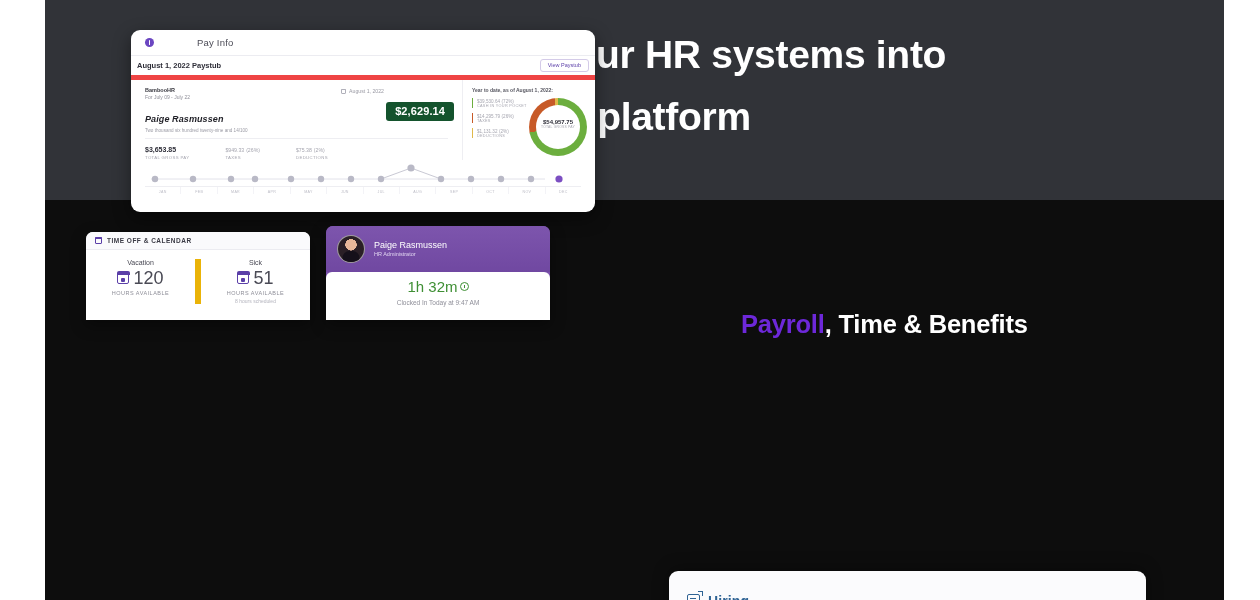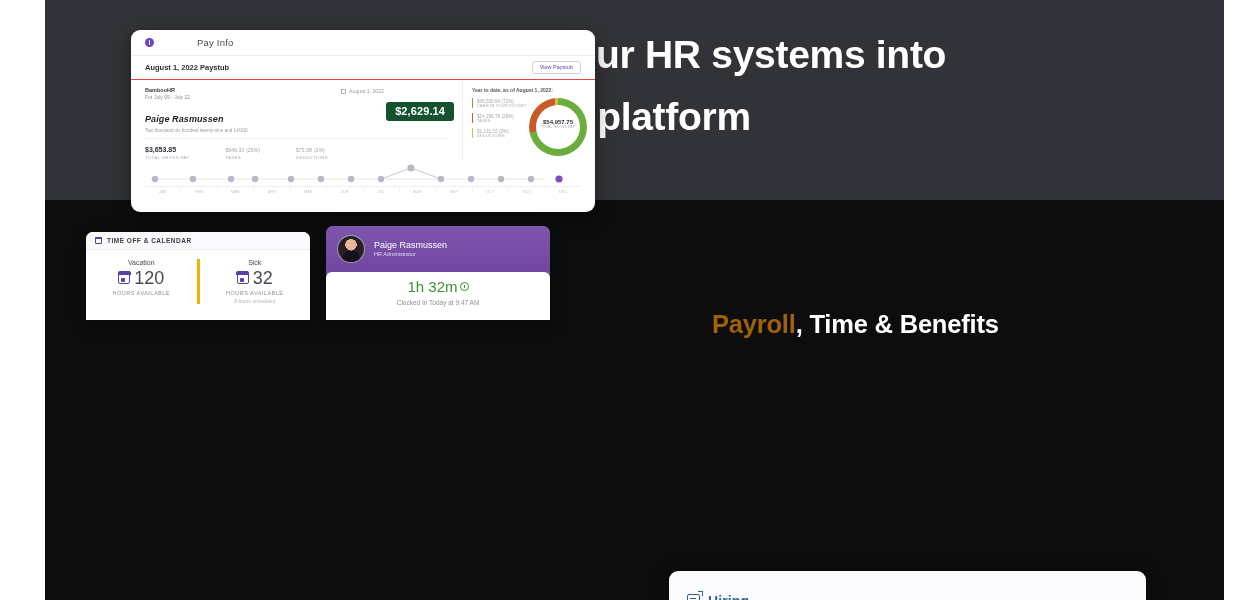--- a/index.html
+++ b/index.html
@@ -52,21 +52,21 @@
     display: inline-block; position: relative;
   }
   .pi-dot::after {
     content: ""; position: absolute; left: 3.7px; top: 2px;
     width: 1.6px; height: 5px; background: #fff; border-radius: 1px;
   }
   .pi-title { font-size: 9.5px; color: #4c4c57; letter-spacing: .2px; padding-left: 37px; }
 
   .payinfo-sub {
     height: 24px; display: flex; align-items: center; justify-content: space-between;
-    padding: 0 14px; border-bottom: 1px solid #ef4444;
+    padding: 0 6px; border-bottom: 5px solid #ef4444;
   }
   .pi-stub-title { font-size: 7.5px; font-weight: 700; color: #2e2e38; }
   .pi-viewbtn {
     font-size: 5.5px; color: #5b3fa8; border: 1px solid #d4cbe8;
     border-radius: 3px; padding: 3px 7px; background: #fff; line-height: 1;
   }
 
   .payinfo-body { display: flex; height: 80px; }
   .pi-left { flex: 1; padding: 7px 14px 0 14px; position: relative; border-right: 1px solid #eeeef2; }
   .pi-right { width: 132px; padding: 7px 8px 0 9px; }
@@ -154,21 +154,21 @@
     width: 7px; height: 7px; border: 1px solid #5b3fa8; border-radius: 1px;
     position: relative;
   }
   .to-cal::before {
     content:""; position:absolute; left:-1px; top:-1px; right:-1px; height:2px;
     background:#5b3fa8; border-radius:1px 1px 0 0;
   }
   .to-title { font-size: 6.5px; font-weight: 700; color: #3b3b45; letter-spacing: .5px; }
   .to-body { display: flex; padding-top: 9px; }
   .to-col { flex: 1; text-align: center; }
-  .to-col.first { border-right: 3px solid #eab308; }
+  .to-col.first { border-right: 6px solid #eab308; }
   .to-lbl { font-size: 7px; color: #4a4a55; }
   .to-big {
     margin-top: 3px; font-size: 18px; font-weight: 400; color: #4a4a55;
     display: flex; align-items: center; justify-content: center; gap: 4px;
     line-height: 1;
   }
   .to-ico {
     width: 12px; height: 12px; border: 1.6px solid #5b3fa8; border-radius: 2px;
     position: relative;
   }
@@ -245,21 +245,21 @@
     border-top:1.6px solid #2f6394; border-right:1.6px solid #2f6394;
   }
   .hi-title { font-size: 14px; font-weight: 700; color: #2f6394; letter-spacing: .1px; }
 
   
   .copy { position: absolute; left: 712px; top: 310px; width: 430px; }
   .copy-h {
     font-size: 25.5px; font-weight: 700; color: #ffffff;
     letter-spacing: -0.2px; line-height: 1.15;
   }
-  .copy-h .accent { color: #a16207; }
+  .copy-h .accent { color: #6d28d9; margin-left: 29px; }
   .copy-p {
     margin-top: 12px; font-size: 18px; color: #f2f2f2;
     line-height: 34px; letter-spacing: -0.1px;
   }
 </style>
 </head>
 <body>
 
 <div class="page">
 
@@ -410,21 +410,21 @@
             <span class="to-ico"></span>
             <span>120</span>
           </div>
           <div class="to-sub">HOURS AVAILABLE</div>
           <div class="to-sub2"></div>
         </div>
         <div class="to-col">
           <div class="to-lbl">Sick</div>
           <div class="to-big">
             <span class="to-ico"></span>
-            <span>32</span>
+            <span>51</span>
           </div>
           <div class="to-sub">HOURS AVAILABLE</div>
           <div class="to-sub2">8 hours scheduled</div>
         </div>
       </div>
     </div>
 
     <div class="profile">
       <div class="pr-top">
         <div class="pr-avatar"></div>

